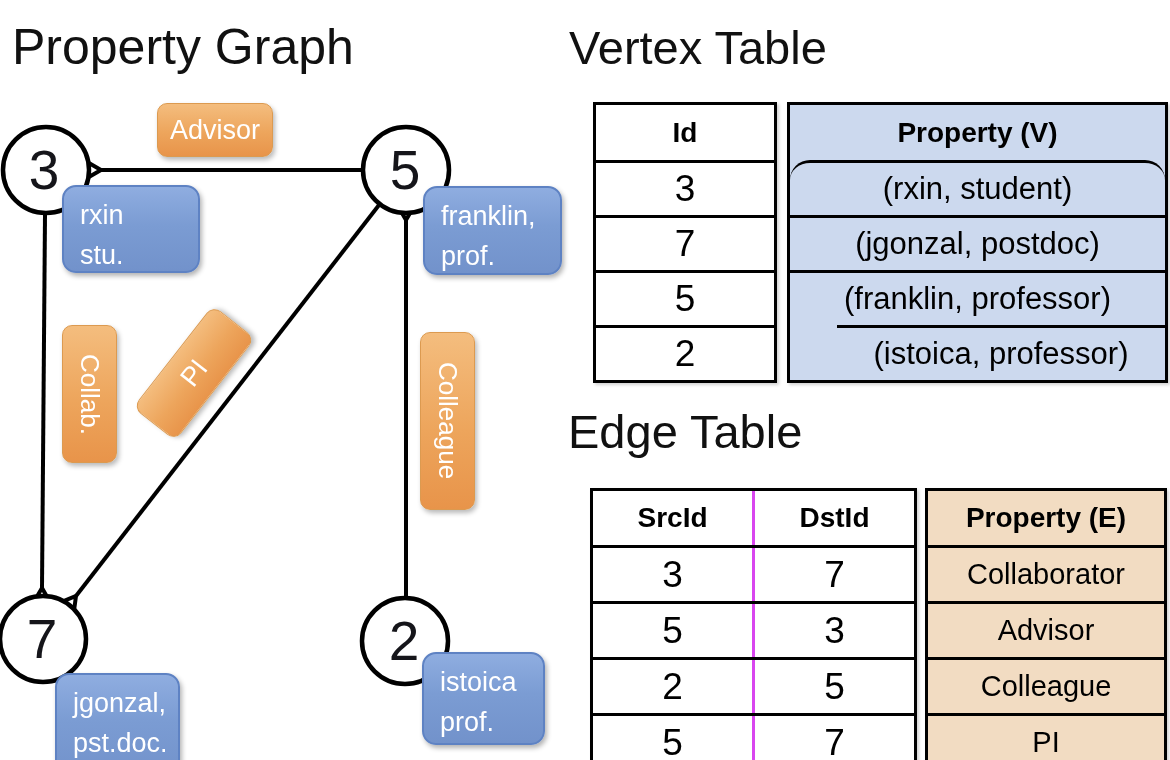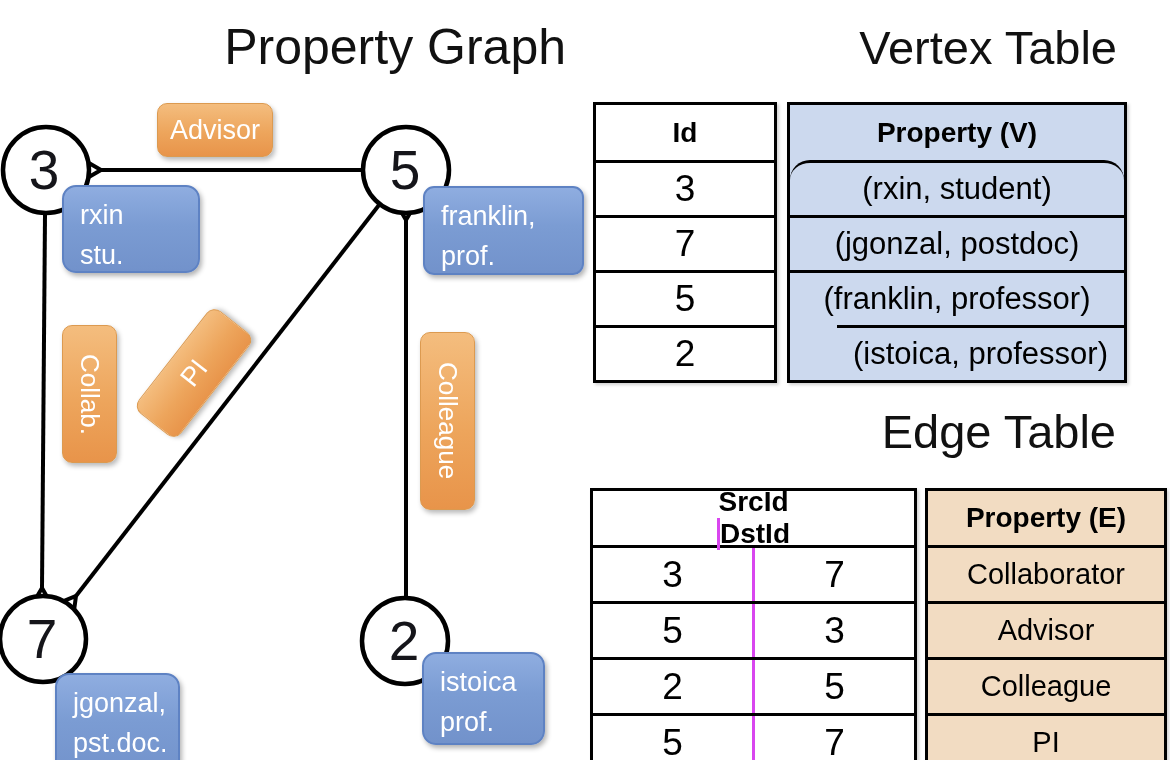--- a/index.html
+++ b/index.html
@@ -1,22 +1,22 @@
 <!DOCTYPE html>
 <html><head>
 <meta charset="utf-8">
 <style>
   html,body{margin:0;padding:0;background:#fff;}
   #stage{
     position:relative;width:1170px;height:760px;background:#ffffff;overflow:hidden;
     font-family:"Liberation Sans",sans-serif;color:#000;
   }
   .title{
-    position:absolute;text-align:right;font-size:47px;font-weight:400;
-    color:#111;letter-spacing:0px;white-space:nowrap;
+    position:absolute;text-align:left;font-size:47px;font-weight:400;
+    color:#111;letter-spacing:0px;white-space:nowrap;margin-left:12px;
   }
   
   .pbox{
     position:absolute;border-radius:14px;color:#fff;
     background:linear-gradient(180deg,#8fade0 0%,#7b9cd3 45%,#7292cb 100%);
     border:2px solid #5e82c3;box-sizing:border-box;
     box-shadow:2px 3px 5px rgba(0,0,0,0.30);
     font-size:27px;line-height:40px;padding:8px 6px 12px 16px;
   }
   .ebox{
@@ -88,21 +88,21 @@
     <span>PI</span>
   </div>
   <div class="ebox vert" style="left:420px;top:332px;width:55px;height:178px;font-size:26px;">
     <span>Colleague</span>
   </div>
 
   <div class="pbox" style="left:62px;top:185px;width:138px;height:88px;">
     <div>rxin</div>
     <div>stu.</div>
   </div>
-  <div class="pbox" style="left:423px;top:186px;width:161px;height:89px;border-radius:11px;">
+  <div class="pbox" style="left:423px;top:186px;width:139px;height:89px;">
     <div>franklin,</div>
     <div>prof.</div>
   </div>
   <div class="pbox" style="left:55px;top:673px;width:125px;height:106px;">
     <div>jgonzal,</div>
     <div>pst.doc.</div>
   </div>
   <div class="pbox" style="left:422px;top:652px;width:123px;height:93px;">
     <div>istoica</div>
     <div>prof.</div>
@@ -111,32 +111,32 @@
   <div class="title" style="left:557px;width:560px;top:20px;">Vertex Table</div>
 
   <div class="tblock" style="left:593px;top:102px;width:184px;">
     <div class="trow hdr" style="height:55px;">Id</div>
     <div class="trow num" style="height:52px;">3</div>
     <div class="trow num" style="height:52px;">7</div>
     <div class="trow num" style="height:52px;">5</div>
     <div class="trow num" style="height:52px;">2</div>
   </div>
 
-  <div class="tblock bluefill" style="left:787px;top:102px;width:340px;">
+  <div class="tblock bluefill" style="left:787px;top:102px;width:381px;">
     <div class="trow hdr" style="height:55px;">Property (V)</div>
     <div class="trow" style="height:52px;border-radius:20px;">(rxin, student)</div>
     <div class="trow" style="height:52px;">(jgonzal, postdoc)</div>
     <div class="trow" style="height:52px;">(franklin, professor)</div>
     <div class="trow" style="height:52px;margin-left:47px;">(istoica, professor)</div>
   </div>
 
   <div class="title" style="left:556px;width:560px;top:404px;">Edge Table</div>
 
   <div class="tblock" style="left:590px;top:488px;width:327px;">
-    <div class="trow" style="height:54px;flex-direction:column;">
+    <div class="trow" style="height:54px;">
       <div class="cell hdr">SrcId</div>
       <div class="cell hdr">DstId</div>
     </div>
     <div class="trow" style="height:53px;">
       <div class="cell num">3</div>
       <div class="cell num">7</div>
     </div>
     <div class="trow" style="height:53px;">
       <div class="cell num">5</div>
       <div class="cell num">3</div>

